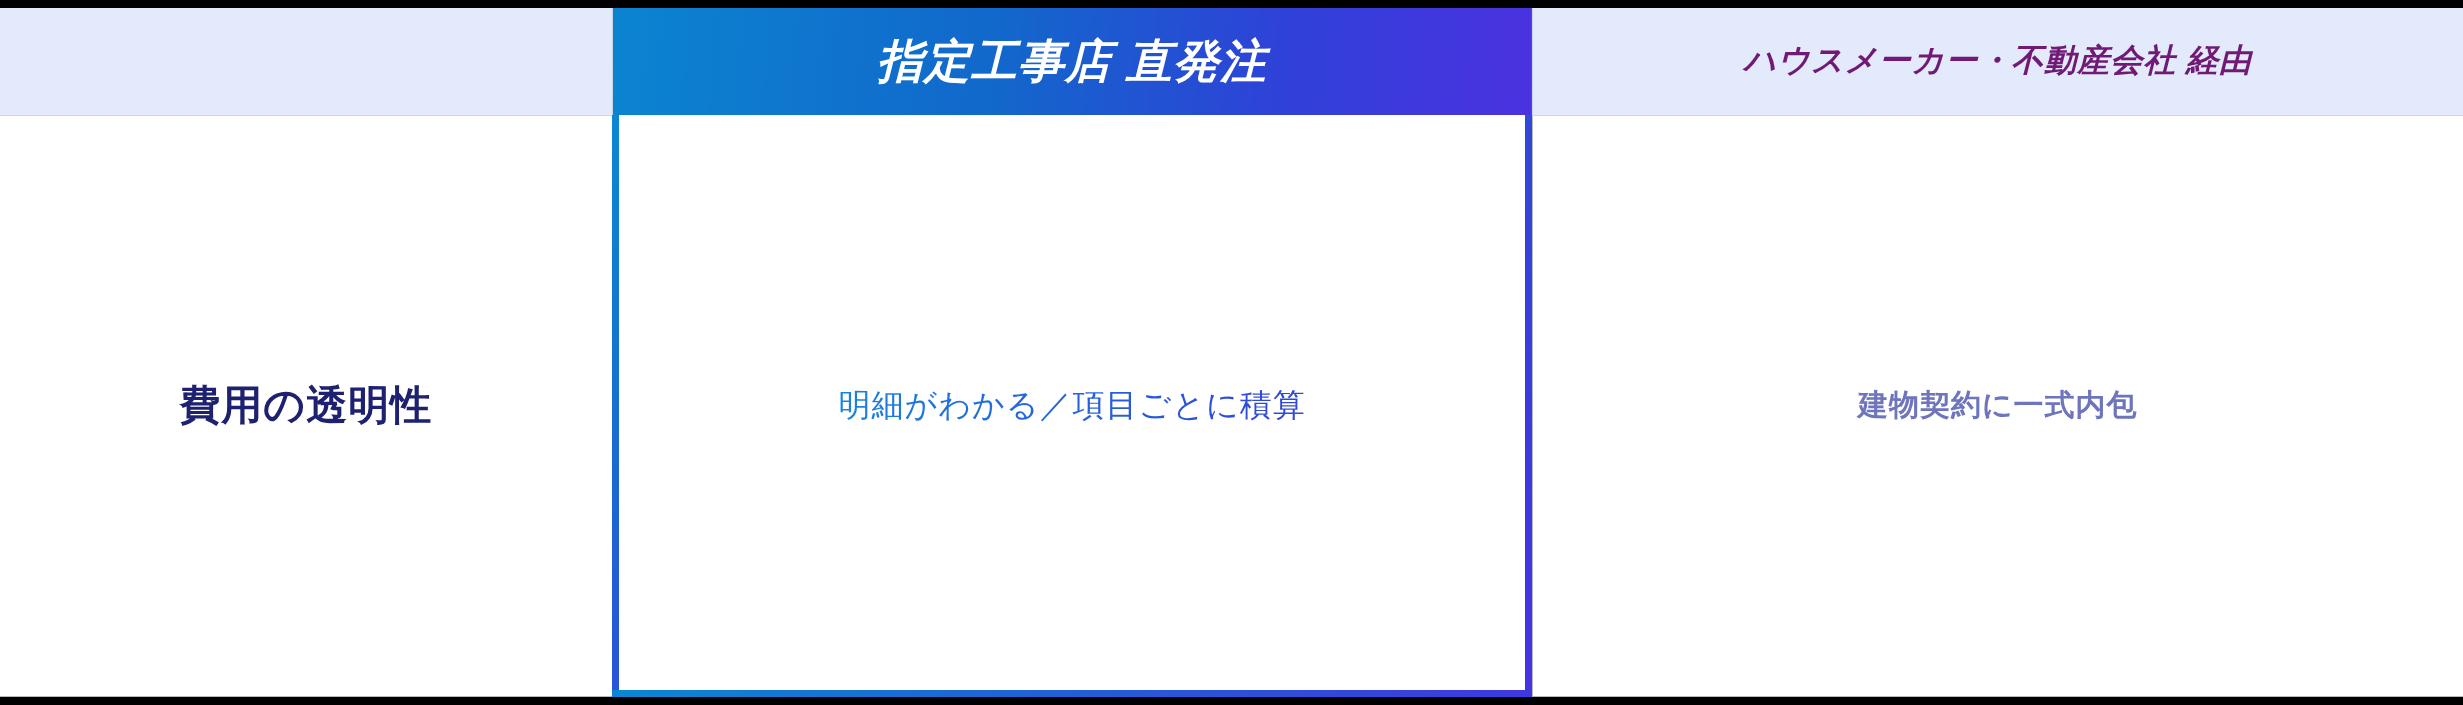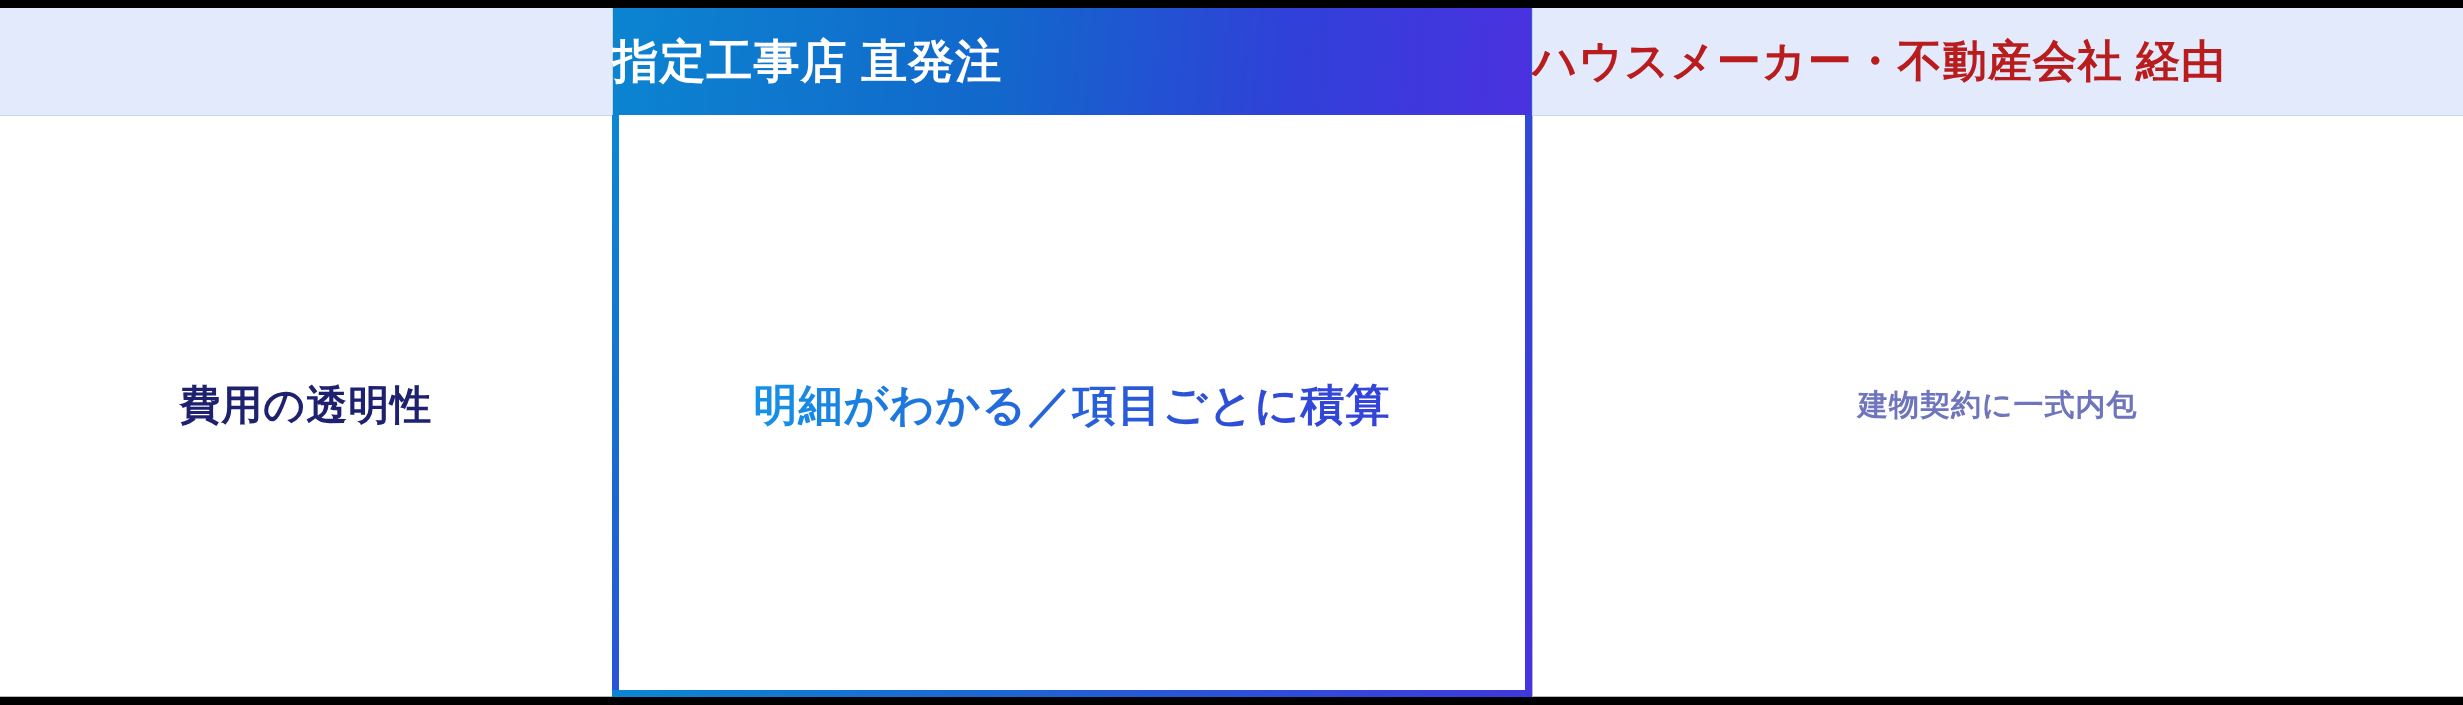--- a/index.html
+++ b/index.html
@@ -30,40 +30,41 @@
   table.compare col.c1{width:612px;}
   table.compare col.c2{width:920px;}
   table.compare col.c3{width:931px;}
 
   
   tr.head{height:107px;}
   th{
     margin:0;padding:0;
     font-weight:bold;
     vertical-align:middle;
-    text-align:left;
+    text-align:center;
     box-sizing:border-box;
+    font-style:italic;
   }
   th.h-empty{
     background:#e2eafb;
     border:1px solid #c9d4ea;
     border-top:none;border-left:none;
   }
   th.h-main{
     background:linear-gradient(95deg,#0b84d0 0%,#1267cb 42%,#3040d8 74%,#4b31e0 100%);
     color:#ffffff;
     font-size:46px;
     letter-spacing:1px;
     border:none;
     position:relative;
   }
   th.h-alt{
     background:#e2eafb;
-    color:#b91c1c;
-    font-size:44px;
+    color:#701a75;
+    font-size:32px;
     letter-spacing:1px;
     border:1px solid #c9d4ea;
     border-top:none;border-right:none;margin-top:8px;
   }
 
   
   tr.body-row{height:194px;}
   td{
     margin:0;padding:0;
     vertical-align:middle;
@@ -73,22 +74,22 @@
   }
   td.label{
     color:#1e2070;
     font-size:41px;
     font-weight:bold;
     letter-spacing:1px;
     border:1px solid #b9b9b9;
     border-left:none;
   }
   td.main{
-    font-size:44px;
-    font-weight:bold;
+    font-size:32px;
+    font-weight:normal;
     letter-spacing:1px;
     border:none;
     position:relative;
   }
   td.alt{
     color:#6f75bd;
     font-size:30px;
     font-weight:bold;
     letter-spacing:1px;
     border:1px solid #b9b9b9;

